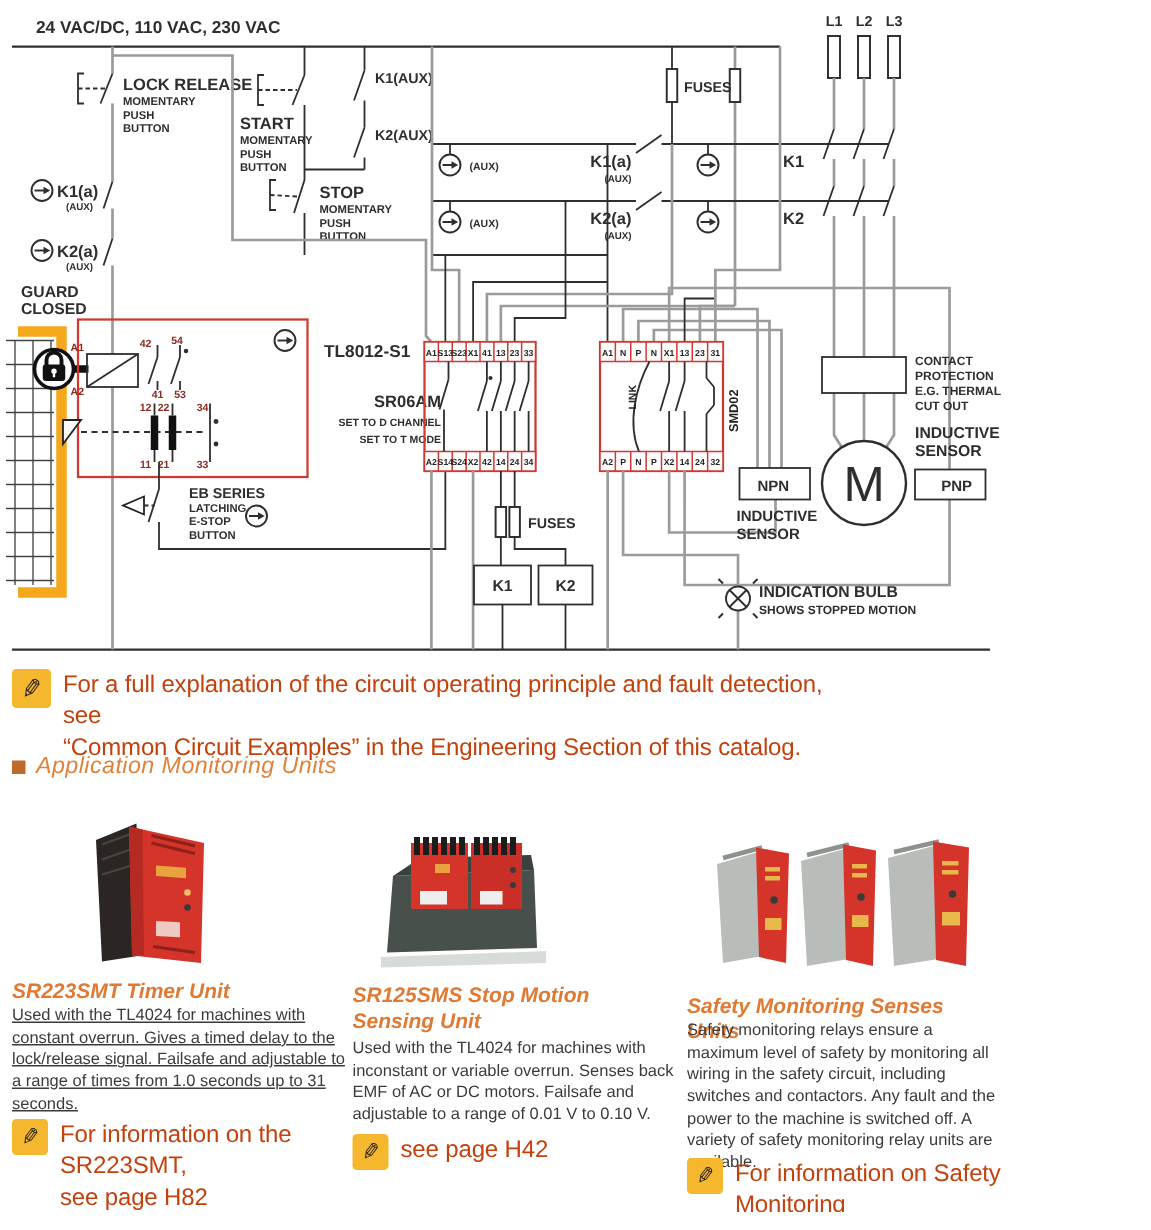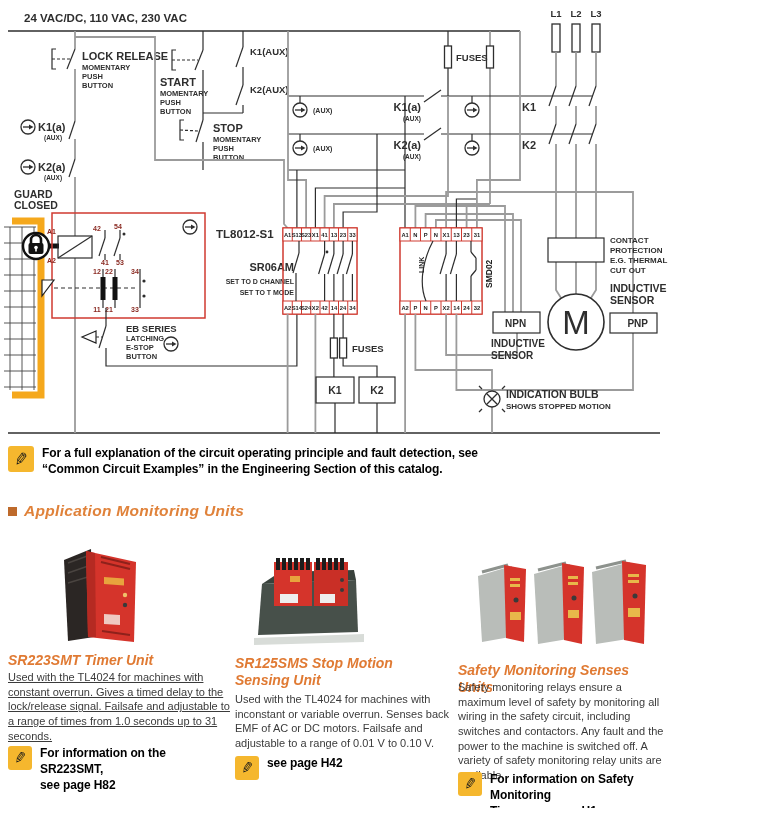--- a/index.html
+++ b/index.html
@@ -12,24 +12,24 @@
   .wireG{stroke:#9b9b9b;stroke-width:1.8;fill:none;}
   .wireB{stroke:#2e2e2e;stroke-width:1.2;fill:none;}
   .sym{stroke:#2e2e2e;stroke-width:1.3;fill:none;}
   .redbox{stroke:#CF3A30;stroke-width:1.5;fill:none;}
   .redcell{stroke:#CF3A30;stroke-width:1;fill:#fff;}
   .note-row{position:absolute;display:flex;gap:8px;}
   .note-icon{width:26px;height:26px;background:#F5B72E;border-radius:3px;flex:0 0 26px;
              display:flex;align-items:center;justify-content:center;color:#1a1a1a;
              font-size:17px;transform:none;}
   .note-icon span{display:inline-block;transform:scaleX(-1) rotate(8deg);}
-  .note-text{color:#000000;font-size:12px;font-weight:bold;line-height:1.32;letter-spacing:-0.1px;}
+  .note-text{color:#c2410c;font-size:16px;font-weight:normal;line-height:1.32;letter-spacing:-0.1px;}
   .amu-head{position:absolute;top:502px;left:8px;display:flex;align-items:center;gap:7px;}
   .amu-bullet{width:9px;height:9px;background:#BE6A2B;}
-  .amu-title{color:#E0823A;font-size:15.5px;font-weight:bold;font-style:italic;letter-spacing:.3px;}
+  .amu-title{color:#E0823A;font-size:15.5px;font-weight:normal;font-style:italic;letter-spacing:.3px;}
   .prod-title{position:absolute;color:#E07A33;font-size:14px;font-weight:bold;font-style:italic;line-height:1.2;}
   .prod-body{position:absolute;color:#3b3b3b;font-size:11px;line-height:1.33;}
   .prod-img{position:absolute;}
 </style>
 </head>
 <body>
 
 <div id="page">
 
 <svg width="767" height="443" viewBox="0 0 767 443">

